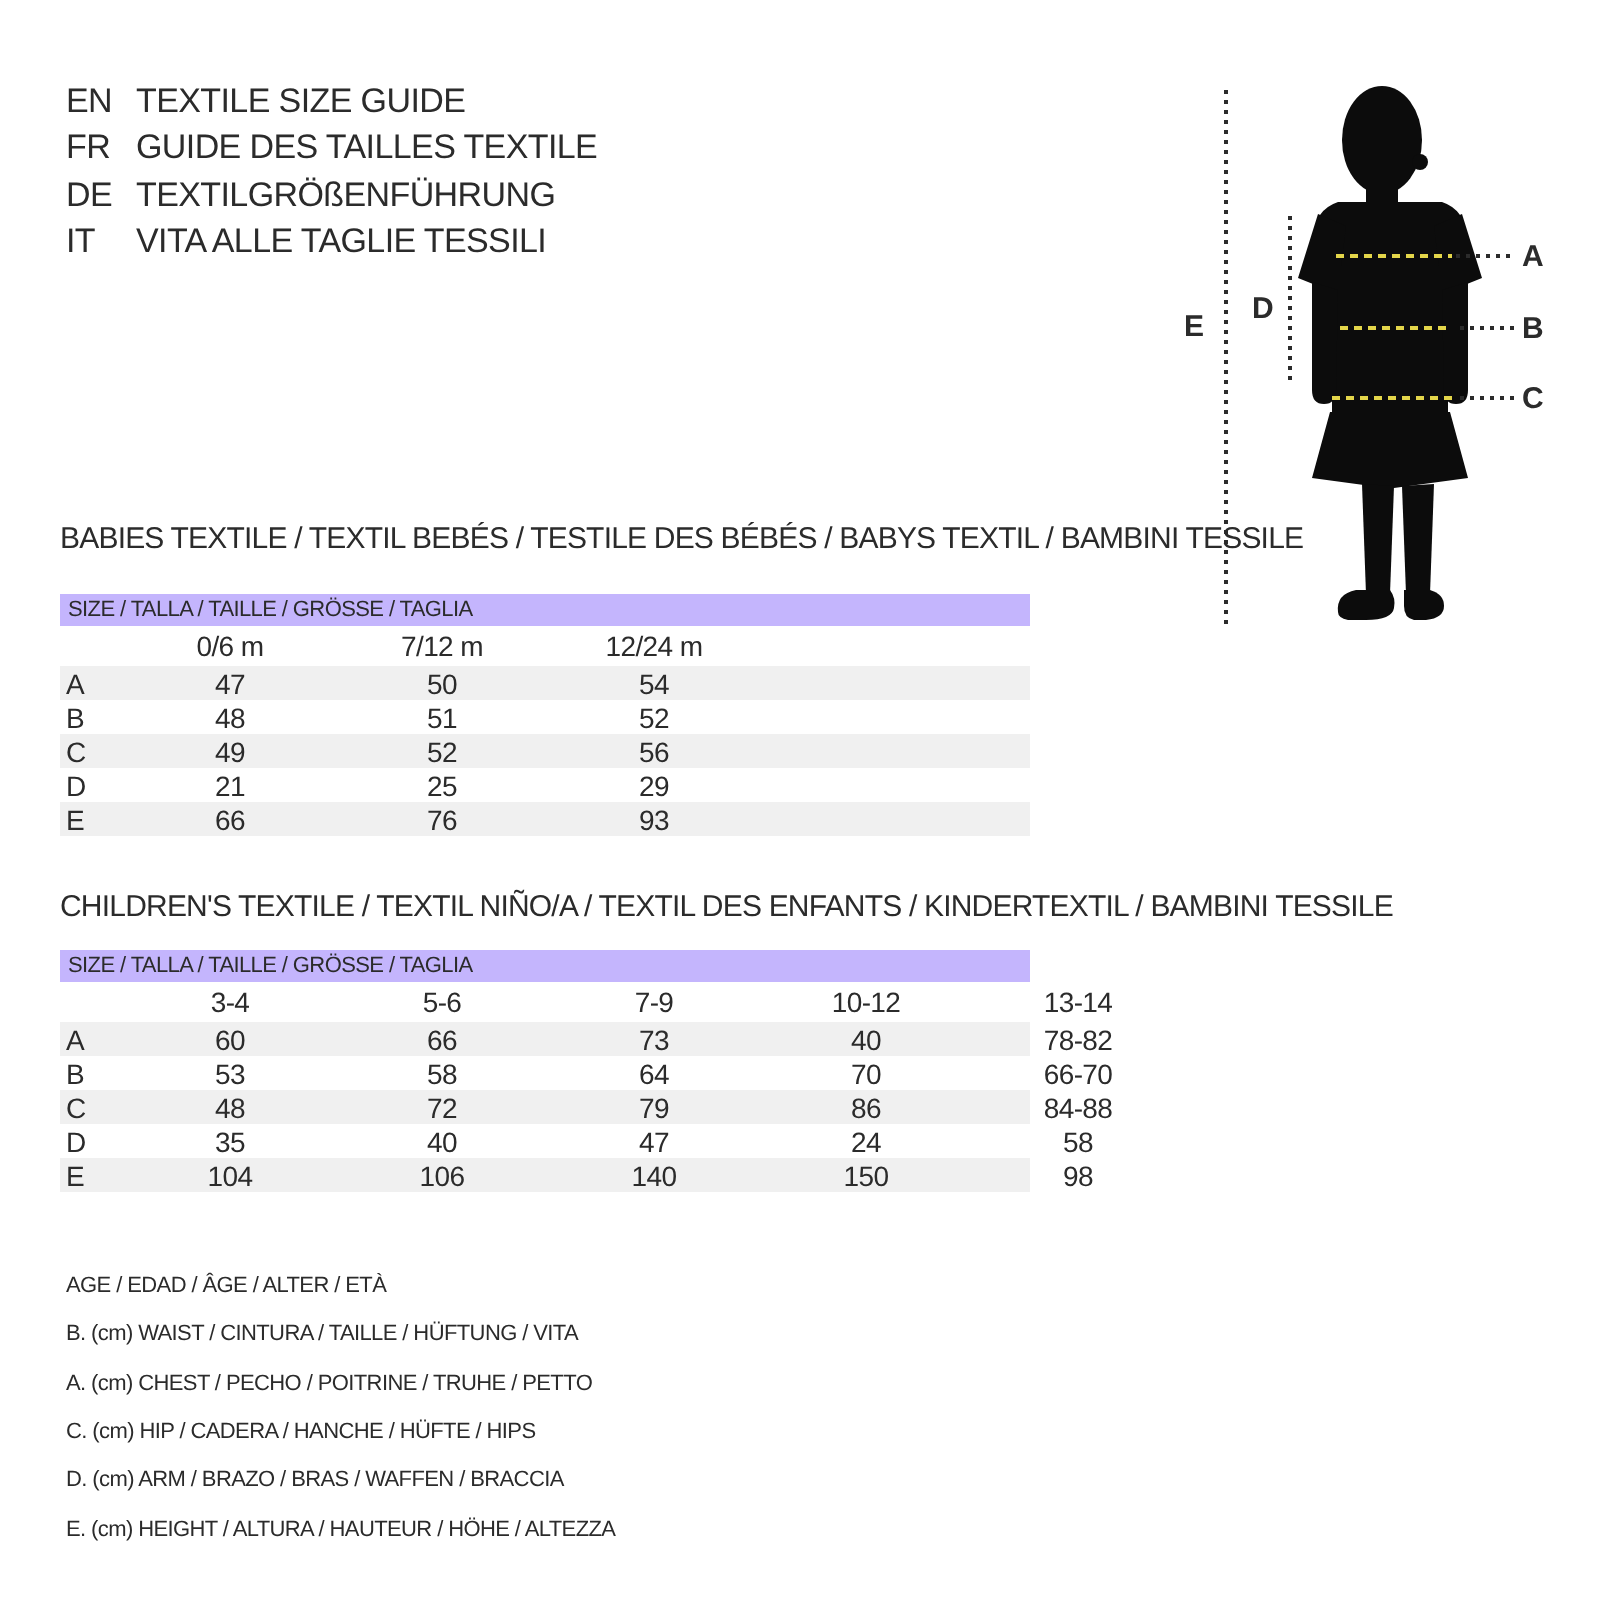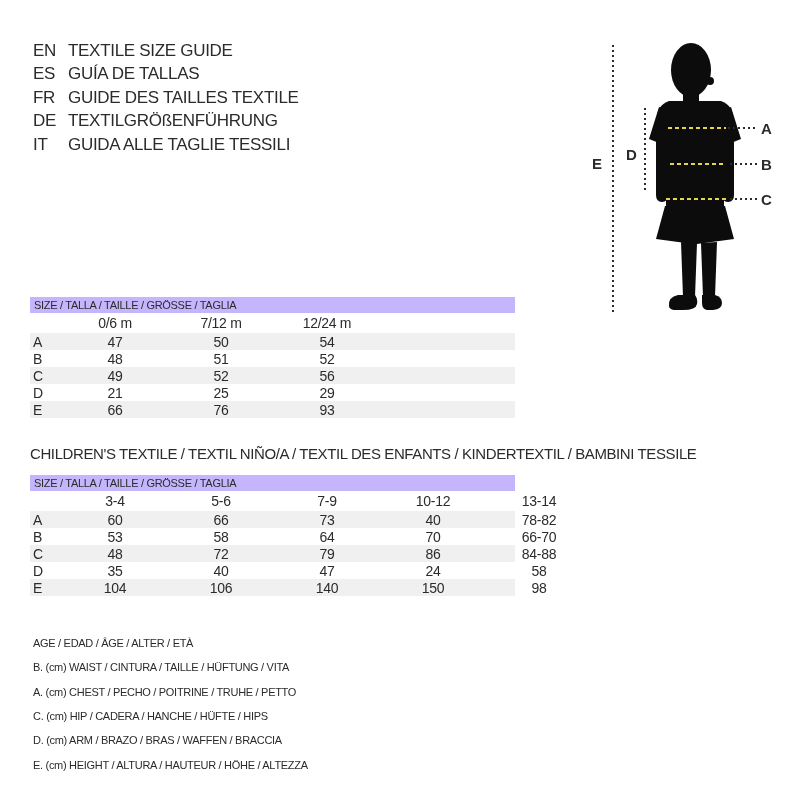--- a/index.html
+++ b/index.html
@@ -56,34 +56,30 @@
 <body>
 
 <div class="canvas">
 
   <div class="lang-list">
     <div class="lang-row">
       <span class="lang-code">EN</span>
       <span>TEXTILE SIZE GUIDE</span>
     </div>
     <div class="lang-row">
-      <span class="lang-code">ES</span>
-      <span>GUÍA DE TALLAS</span>
-    </div>
-    <div class="lang-row">
       <span class="lang-code">FR</span>
       <span>GUIDE DES TAILLES TEXTILE</span>
     </div>
     <div class="lang-row">
       <span class="lang-code">DE</span>
       <span>TEXTILGRÖßENFÜHRUNG</span>
     </div>
     <div class="lang-row">
       <span class="lang-code">IT</span>
-      <span>GUIDA ALLE TAGLIE TESSILI</span>
+      <span>VITA ALLE TAGLIE TESSILI</span>
     </div>
   </div>
 
   <div class="vdots e-line"></div>
   <div class="vdots d-line"></div>
   <span class="fig-label lab-e">E</span>
   <span class="fig-label lab-d">D</span>
 
   <svg class="silhouette" width="100" height="268" viewBox="0 0 100 268" xmlns="http://www.w3.org/2000/svg">
     <g fill="#0c0c0c">
@@ -107,20 +103,21 @@
   <div class="m-yellow my-a"></div>
   <div class="m-yellow my-b"></div>
   <div class="m-yellow my-c"></div>
   <div class="m-black mb-a"></div>
   <div class="m-black mb-b"></div>
   <div class="m-black mb-c"></div>
   <span class="fig-label lab-a">A</span>
   <span class="fig-label lab-b">B</span>
   <span class="fig-label lab-c">C</span>
 
+  <div class="section-title title-babies">BABIES TEXTILE / TEXTIL BEBÉS / TESTILE DES BÉBÉS / BABYS TEXTIL / BAMBINI TESSILE</div>
   <div class="size-table tbl-babies">
     <div class="size-bar">SIZE / TALLA / TAILLE / GRÖSSE / TAGLIA</div>
     <div class="t-row t-head">
       <div class="t-cell t-label"></div>
       <div class="t-cell">0/6 m</div>
       <div class="t-cell">7/12 m</div>
       <div class="t-cell">12/24 m</div>
       <div class="t-cell"></div>
       <div class="t-cell"></div>
     </div>

